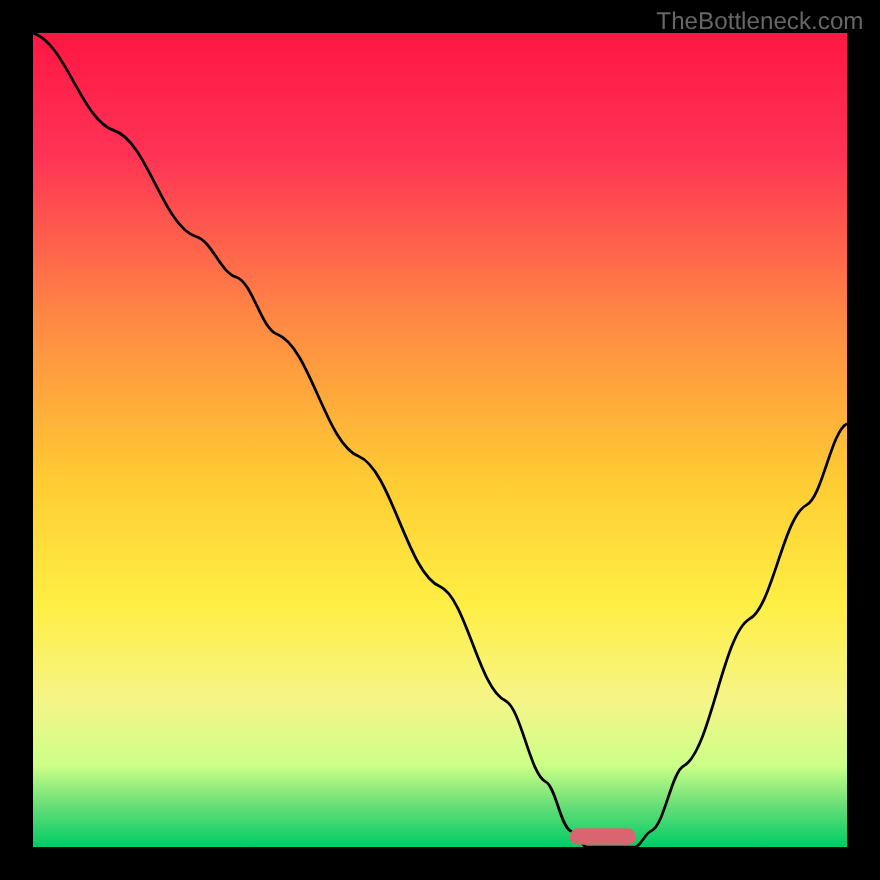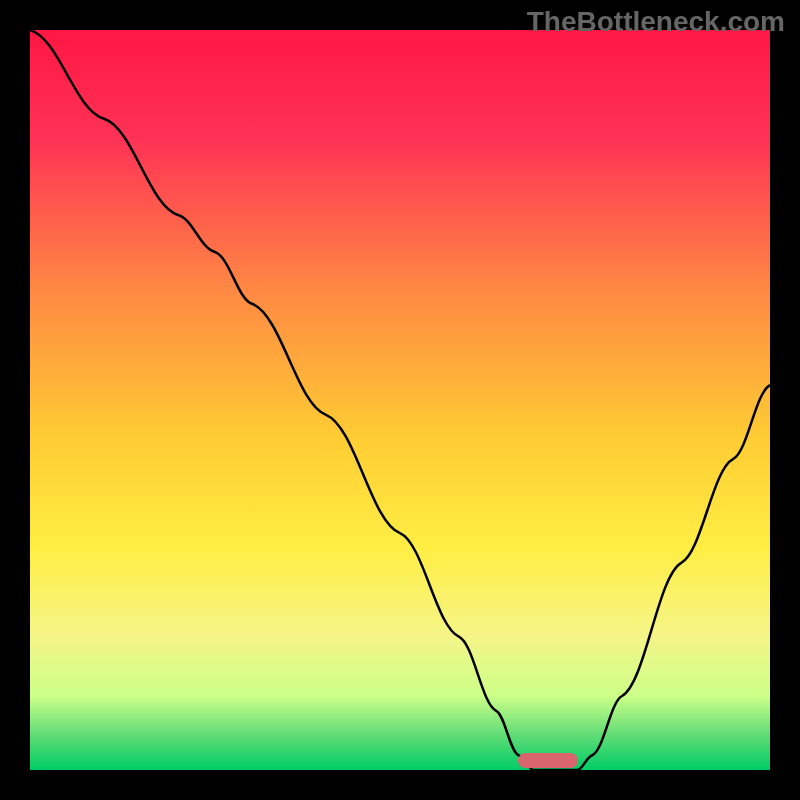--- a/index.html
+++ b/index.html
@@ -9,22 +9,22 @@
     height: 800px;
     background: #000;
     font-family: Arial, sans-serif;
     position: relative;
   }
   .watermark {
     position: absolute;
     top: 6px;
     right: 15px;
     color: #666;
-    font-size: 28px;
-    font-weight: bold;
+    font-size: 22px;
+    font-weight: normal;
     z-index: 10;
   }
   .chart-container {
     position: absolute;
     top: 30px;
     left: 30px;
     width: 740px;
     height: 740px;
     background: #000;
   }

